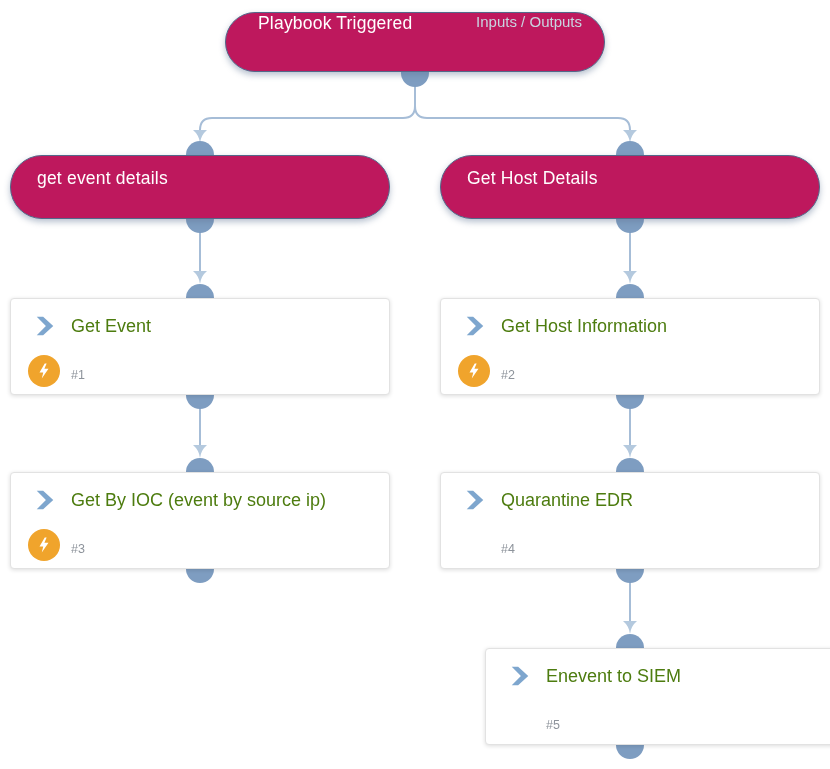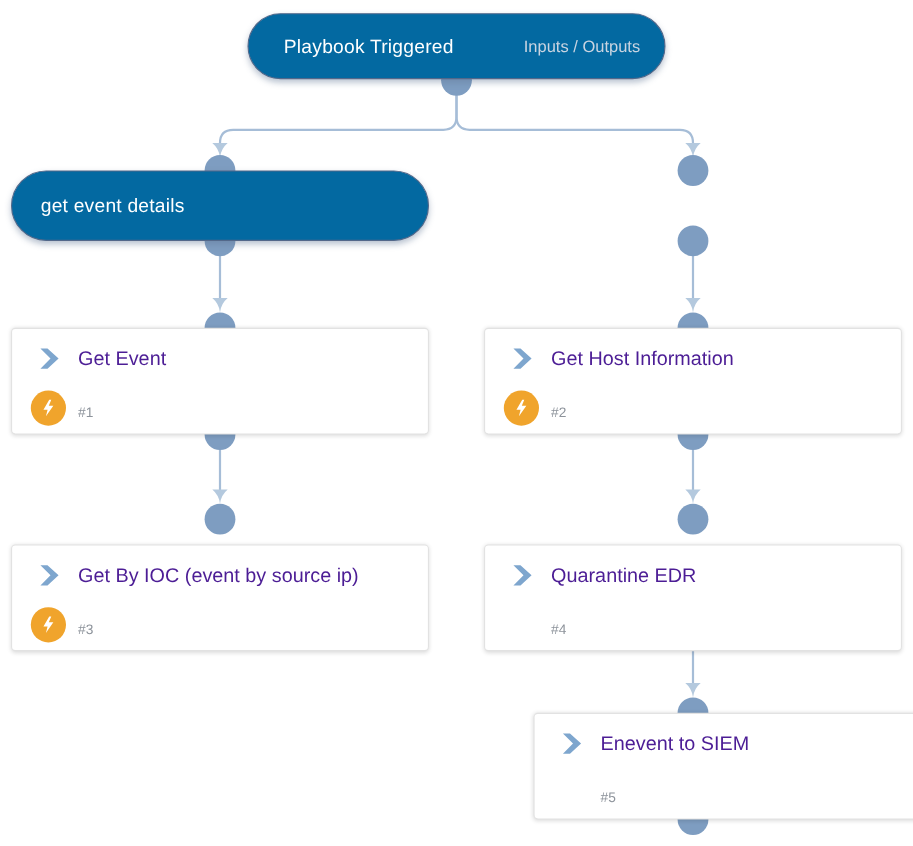--- a/index.html
+++ b/index.html
@@ -24,27 +24,27 @@
   .port {
     position: absolute;
     width: 28px;
     height: 28px;
     border-radius: 50%;
     background: #7e9dc1;
     z-index: 2;
   }
   .node {
     position: absolute;
-    background: #0369a1;
+    background: #be185d;
     border: 1px solid #53688a;
     box-shadow: 0 3px 6px rgba(96,118,149,0.45);
     z-index: 3;
     box-sizing: border-box;
     display: flex;
-    align-items: center;
+    align-items: flex-start;
     color: #ffffff;
   }
   .trigger {
     left: 225px; top: 12px;
     width: 380px; height: 60px;
     border-radius: 30px;
     justify-content: space-between;
     padding: 0 22px 0 32px;
   }
   .trigger .node-title {
@@ -75,28 +75,28 @@
     background: #ffffff;
     border: 1px solid #e2e2e2;
     border-radius: 4px;
     box-shadow: 0 1px 4px rgba(0,0,0,0.14);
     z-index: 3;
     box-sizing: border-box;
   }
   .card-col-left  { left: 10px; }
   .card-col-right { left: 440px; }
   .card-row-1 { top: 298px; }
-  .card-row-2 { top: 495px; }
+  .card-row-2 { top: 472px; }
   .card-row-3 { top: 648px; margin-left: 45px; }
   .card-title {
     position: absolute;
     left: 60px; top: 15px;
     font-size: 18px;
     line-height: 24px;
-    color: #4c1d95;
+    color: #4d7c0f;
     white-space: nowrap;
   }
   .chevron-icon {
     position: absolute;
     left: 23px; top: 16px;
     width: 22px; height: 22px;
   }
   .bolt-badge {
     position: absolute;
     left: 17px; top: 56px;
@@ -157,20 +157,23 @@
   <div class="port" style="left:616px;top:731px"></div>
 
   <div class="node trigger">
     <span class="node-title">Playbook Triggered</span>
     <span class="node-io">Inputs / Outputs</span>
   </div>
 
   <div class="node section section-left">
     <span class="node-title">get event details</span>
   </div>
+  <div class="node section section-right">
+    <span class="node-title">Get Host Details</span>
+  </div>
 
   <div class="card card-col-left card-row-1">
     <svg class="chevron-icon" viewBox="0 0 24 24">
       <path d="M3,2 H10 L21,12 L10,22 H3 L13,12 Z" fill="#7ea6ce"></path>
     </svg>
     <span class="card-title">Get Event</span>
     <span class="bolt-badge">
       <svg width="18" height="18" viewBox="0 0 24 24">
         <path d="M13,2 L6,14 H11 L9,22 L18,9 H12.5 L15.5,2 Z" fill="#ffffff"></path>
       </svg>

